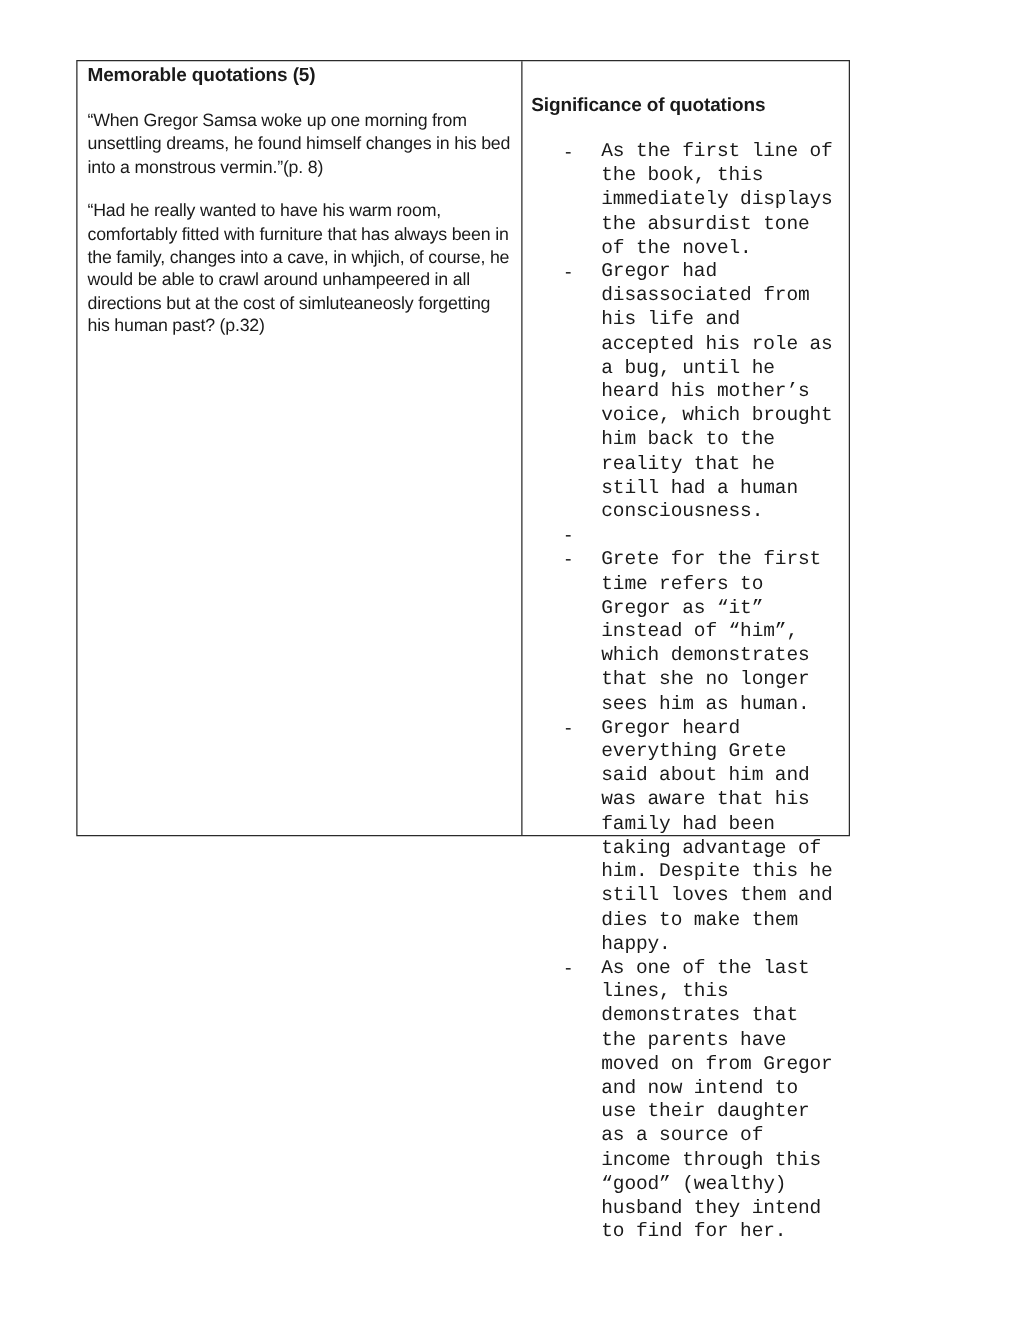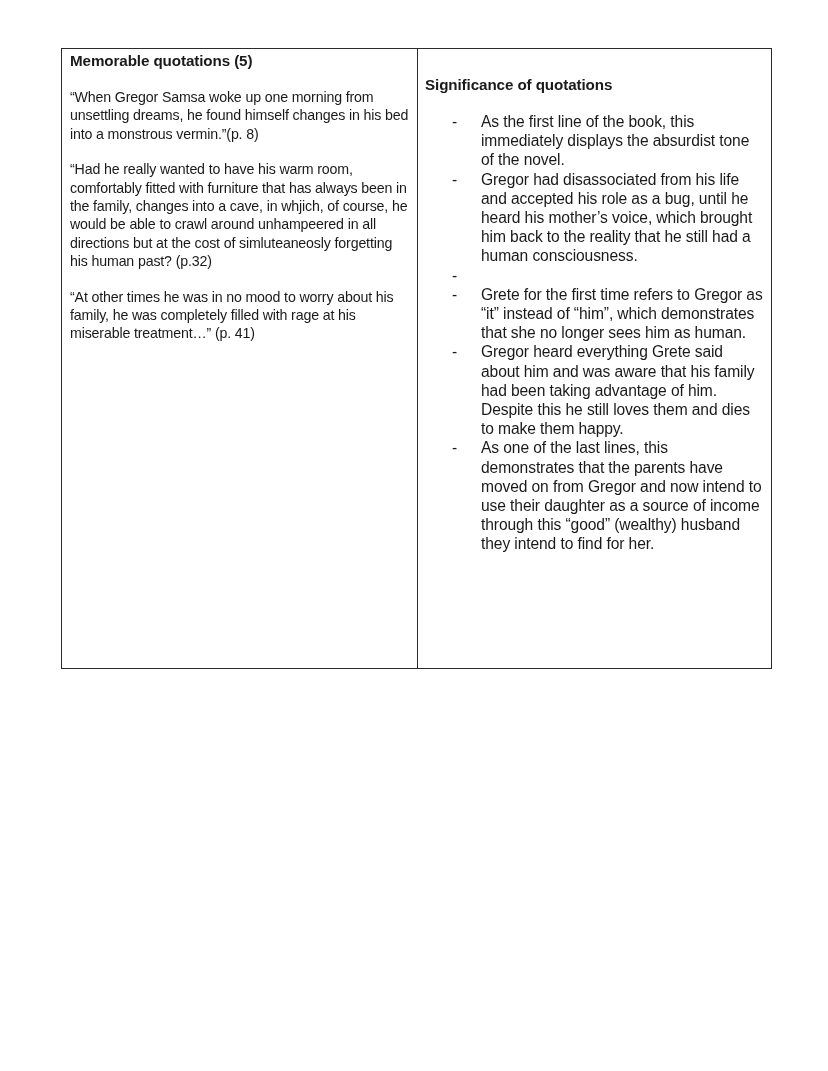--- a/index.html
+++ b/index.html
@@ -12,21 +12,21 @@
       height: 1071px;
       position: relative;
       overflow: hidden;
       font-family: "Liberation Sans", sans-serif;
       color: #1a1a1a;
     }
     .page-table {
       position: absolute;
       left: 61px;
       top: 48px;
-      width: 711px;
+      width: 619px;
       height: 621px;
       border: 1.5px solid #2b2b2b;
       box-sizing: border-box;
       display: flex;
     }
     .col {
       box-sizing: border-box;
       height: 100%;
     }
     .col-left {
@@ -64,31 +64,31 @@
       letter-spacing: -0.1px;
     }
     .bullet-dash {
       width: 56px;
       flex: none;
       padding-left: 27px;
       box-sizing: border-box;
     }
     .bullet-text {
       flex: 1;
+      font-family: Liberation Mono, monospace;
     }
   </style>
 </head>
 <body>
 
 <div class="page-table">
   <div class="col col-left">
     <div class="col-header">Memorable quotations (5)</div>
     <p class="quote">“When Gregor Samsa woke up one morning from unsettling dreams, he found himself changes in his bed into a monstrous vermin.”(p. 8)</p>
     <p class="quote">“Had he really wanted to have his warm room, comfortably fitted with furniture that has always been in the family, changes into a cave, in whjich, of course, he would be able to crawl around unhampeered in all directions but at the cost of simluteaneosly forgetting his human past? (p.32)</p>
-    <p class="quote">“At other times he was in no mood to worry about his family, he was completely filled with rage at his miserable treatment…” (p. 41)</p>
   </div>
   <div class="col col-right">
     <div class="col-header">Significance of quotations</div>
     <ul class="bullets">
       <li class="bullet">
         <span class="bullet-dash">-</span>
         <span class="bullet-text">As the first line of the book, this immediately displays the absurdist tone of the novel.</span>
       </li>
       <li class="bullet">
         <span class="bullet-dash">-</span>

